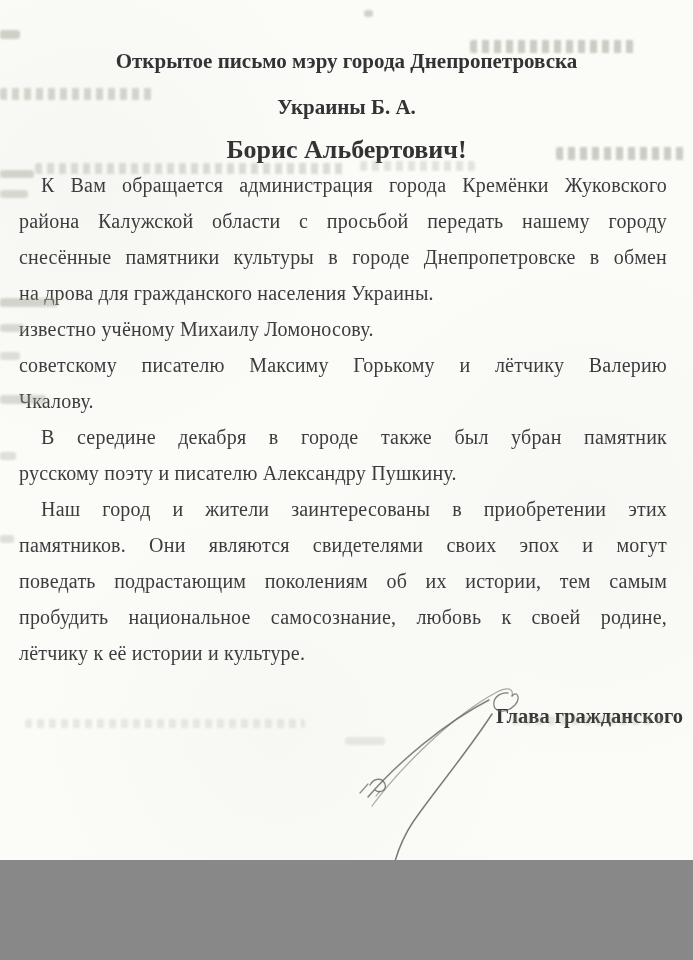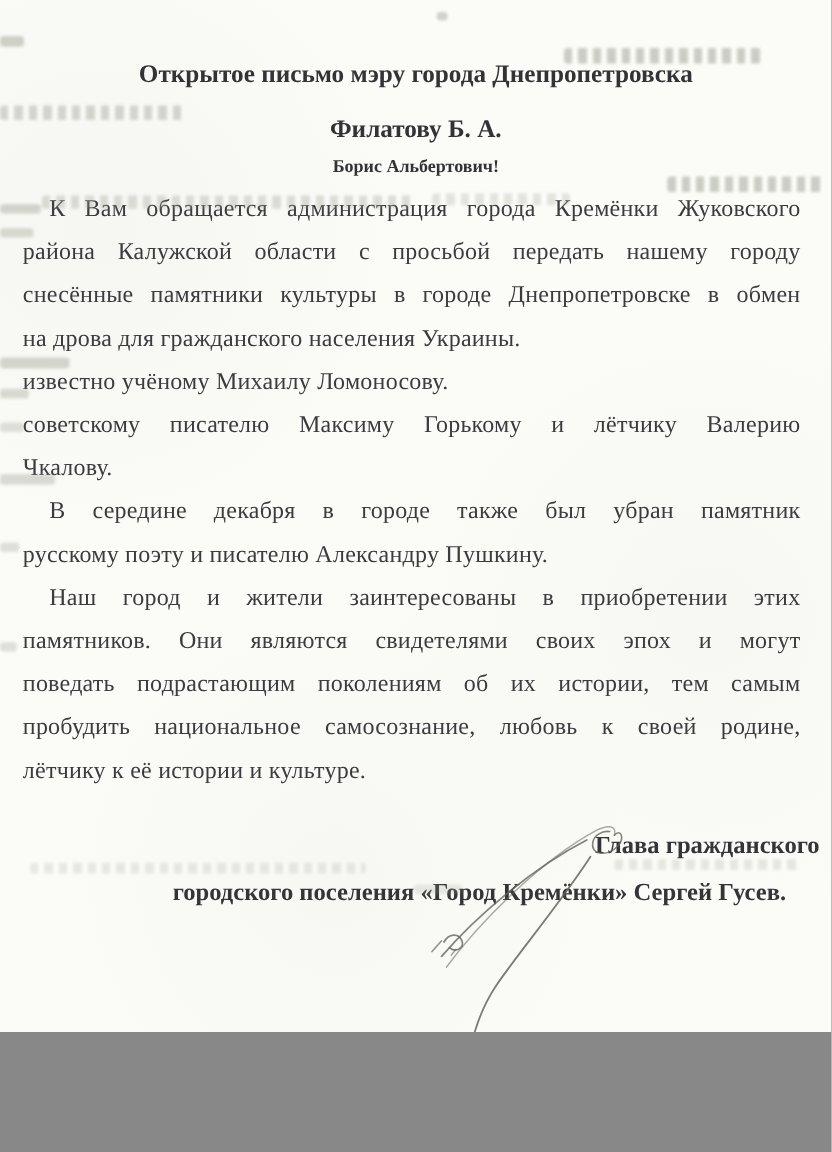--- a/index.html
+++ b/index.html
@@ -20,23 +20,23 @@
     margin:48px 20px 0 20px;
     text-align:center;
     font-size:21px;line-height:26px;font-weight:700;color:#333335;
   }
   .addressee{
     margin:20px 20px 0 20px;
     text-align:center;
     font-size:21px;line-height:26px;font-weight:700;color:#333335;
   }
   .salutation{
-    margin:6px 20px 0 20px;
+    margin:17px 20px 0 20px;
     text-align:center;
-    font-size:15px;line-height:26px;font-weight:700;color:#333335;
+    font-size:26px;line-height:26px;font-weight:700;color:#333335;
   }
   .body{
     margin:4px 26px 0 19px;
     font-size:20px;line-height:36px;
     letter-spacing:.2px;
   }
   .body .line{
     text-align:justify;
     text-align-last:justify;
     white-space:normal;
@@ -84,42 +84,41 @@
   <div class="bleed blob" style="left:0;top:324px;width:24px;height:8px;opacity:.35;"></div>
   <div class="bleed blob" style="left:0;top:352px;width:20px;height:8px;opacity:.30;"></div>
   <div class="bleed blob" style="left:0;top:395px;width:46px;height:9px;opacity:.35;"></div>
   <div class="bleed blob" style="left:0;top:452px;width:16px;height:8px;opacity:.30;"></div>
   <div class="bleed blob" style="left:0;top:535px;width:14px;height:8px;opacity:.30;"></div>
   <div class="bleed" style="left:25px;top:719px;width:280px;height:9px;opacity:.20;"></div>
   <div class="bleed" style="left:512px;top:716px;width:155px;height:9px;opacity:.22;"></div>
   <div class="bleed blob" style="left:345px;top:737px;width:40px;height:8px;opacity:.20;"></div>
 
   <div class="title">Открытое письмо мэру города Днепропетровска</div>
-  <div class="addressee">Филатову Б. А.</div>
+  <div class="addressee">Украины Б. А.</div>
   <div class="salutation">Борис Альбертович!</div>
 
   <div class="body" id="letter-body">
       <div class="line first">К Вам обращается администрация города Кремёнки Жуковского</div>
       <div class="line">района Калужской области с просьбой передать нашему городу</div>
       <div class="line">снесённые памятники культуры в городе Днепропетровске в обмен</div>
       <div class="line last">на дрова для гражданского населения Украины.</div>
       <div class="line last">известно учёному Михаилу Ломоносову.</div>
       <div class="line">советскому писателю Максиму Горькому и лётчику Валерию</div>
       <div class="line last">Чкалову.</div>
       <div class="line first">В середине декабря в городе также был убран памятник</div>
       <div class="line last">русскому поэту и писателю Александру Пушкину.</div>
       <div class="line first">Наш город и жители заинтересованы в приобретении этих</div>
       <div class="line">памятников. Они являются свидетелями своих эпох и могут</div>
       <div class="line">поведать подрастающим поколениям об их истории, тем самым</div>
       <div class="line">пробудить национальное самосознание, любовь к своей родине,</div>
       <div class="line last">лётчику к её истории и культуре.</div>
     </div>
 
   <div class="footer-position">Глава гражданского</div>
-  <div class="footer-name">городского поселения «Город Кремёнки» Сергей Гусев.</div>
 
   <svg class="signature-svg" viewBox="340 640 260 290" xmlns="http://www.w3.org/2000/svg">
     <g fill="none" stroke="#63665d" stroke-linecap="round" stroke-linejoin="round">
 
       <path d="M372,806 C400,768 452,716 497,692 C507,687 514,688 512,696" stroke-width="1.2" opacity="0.55"></path>
 
       <path d="M512,696 C517,690 521,698 515,705 C506,714 492,713 494,702 C495,696 502,692 508,693" stroke-width="1.3" opacity="0.8"></path>
 
       <path d="M368,797 C398,762 446,722 489,700" stroke-width="1.5" opacity="0.8"></path>
 

